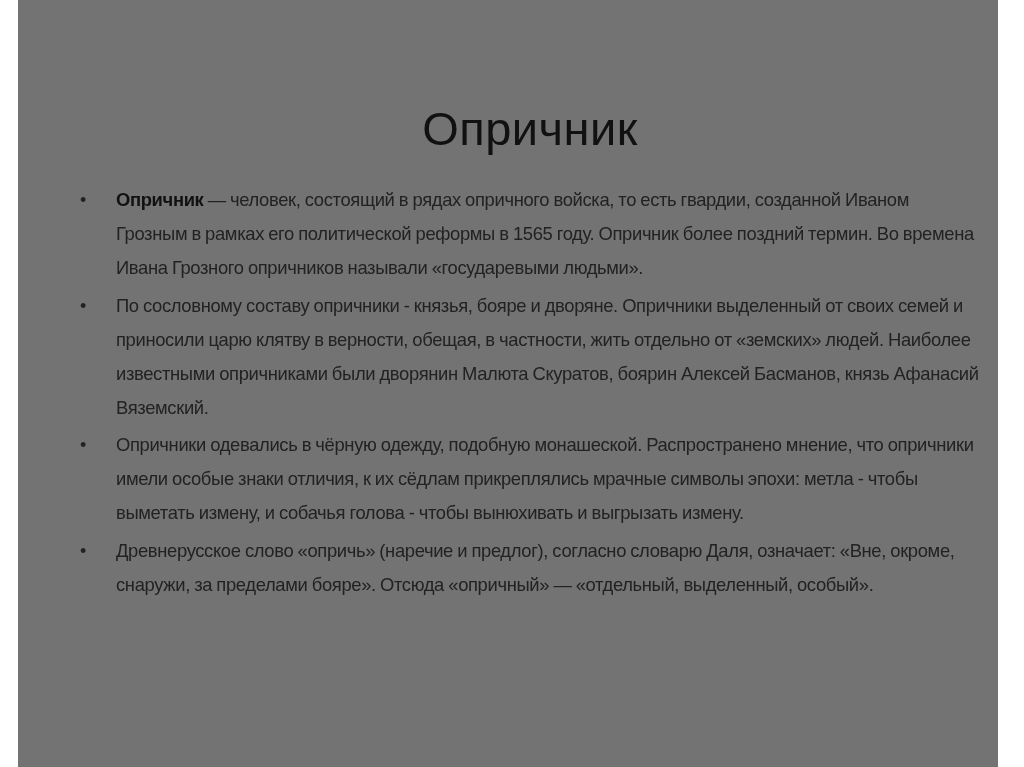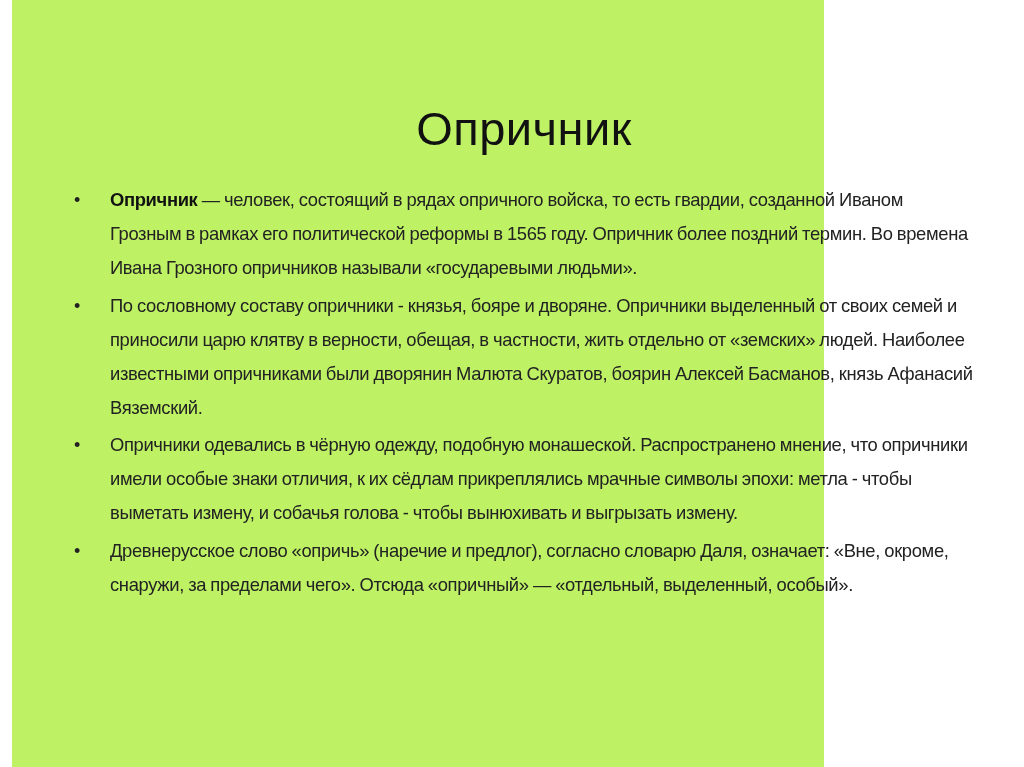--- a/index.html
+++ b/index.html
@@ -10,24 +10,24 @@
     body {
       width: 1024px;
       height: 767px;
       position: relative;
       overflow: hidden;
       font-family: "Liberation Sans", "DejaVu Sans", sans-serif;
       color: #1a1a1a;
     }
     .slide {
       position: absolute;
-      left: 12px; top: 0;
-      width: 812px;
+      left: 18px; top: 0;
+      width: 980px;
       height: 767px;
-      background: #bef264;
+      background: #737373;
     }
     .title {
       position: absolute;
       left: 0;
       top: 66px;
       width: 1024px;
       text-align: center;
       font-size: 47px;
       line-height: 64px;
       font-weight: normal;
@@ -81,16 +81,16 @@
     <li class="item">
       <span class="bullet">•</span>
       <span>По сословному составу опричники - князья, бояре и дворяне. Опричники выделенный от своих семей и приносили царю клятву в верности, обещая, в частности, жить отдельно от «земских» людей. Наиболее известными опричниками были дворянин Малюта Скуратов, боярин Алексей Басманов, князь Афанасий Вяземский.</span>
     </li>
     <li class="item">
       <span class="bullet">•</span>
       <span>Опричники одевались в чёрную одежду, подобную монашеской. Распространено мнение, что опричники имели особые знаки отличия, к их сёдлам прикреплялись мрачные символы эпохи: метла - чтобы выметать измену, и собачья голова - чтобы вынюхивать и выгрызать измену.</span>
     </li>
     <li class="item">
       <span class="bullet">•</span>
-      <span>Древнерусское слово «опричь» (наречие и предлог), согласно словарю Даля, означает: «Вне, окроме, снаружи, за пределами чего». Отсюда «опричный» — «отдельный, выделенный, особый».</span>
+      <span>Древнерусское слово «опричь» (наречие и предлог), согласно словарю Даля, означает: «Вне, окроме, снаружи, за пределами бояре». Отсюда «опричный» — «отдельный, выделенный, особый».</span>
     </li>
   </ul>
 </div>
 
 </body></html>

